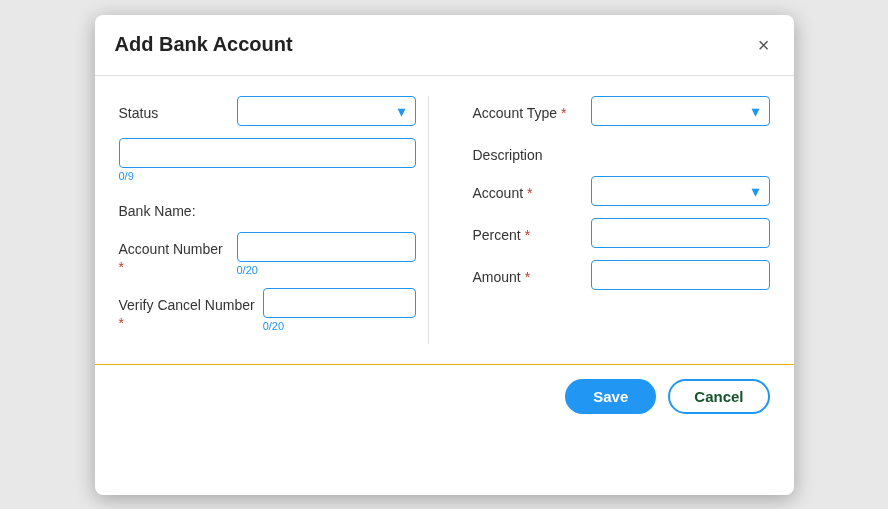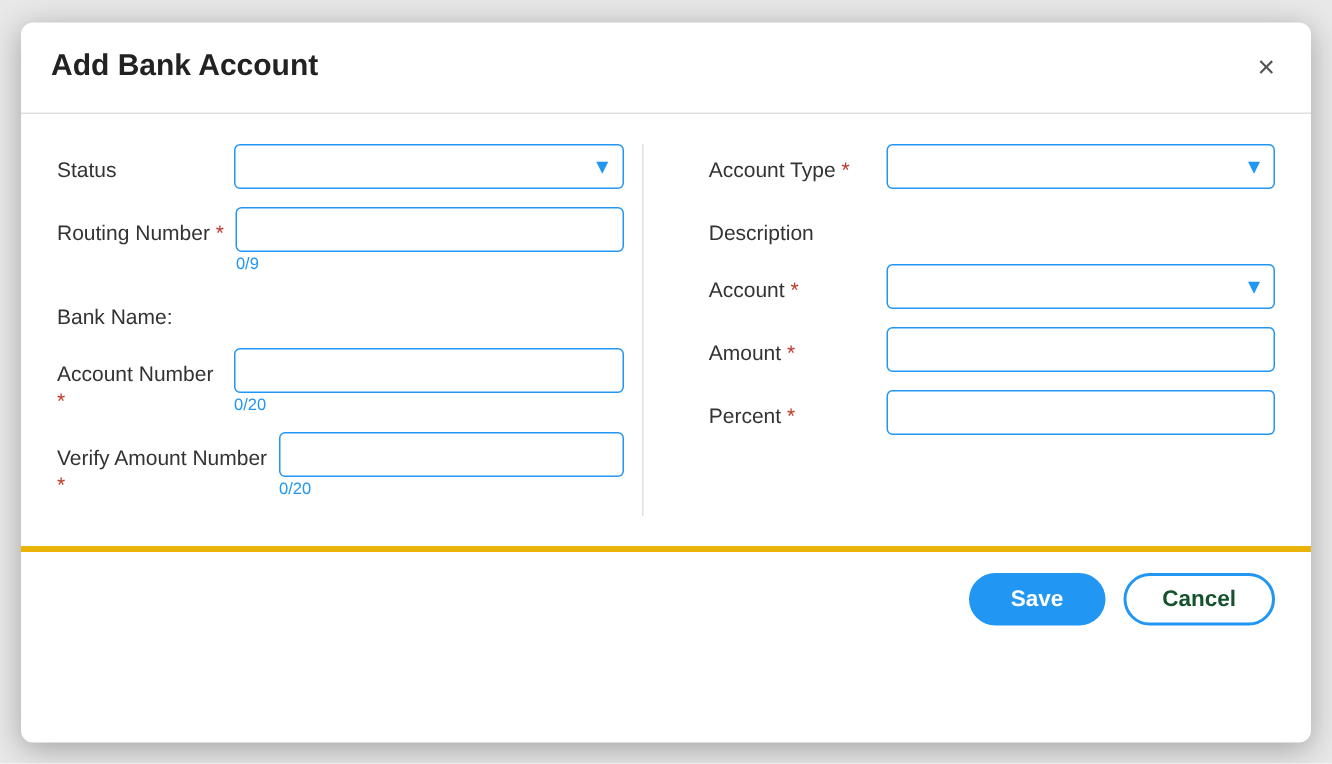--- a/index.html
+++ b/index.html
@@ -8,21 +8,21 @@
       display: flex;
       justify-content: center;
       align-items: center;
       min-height: 100vh;
       font-family: Arial, sans-serif;
     }
     .modal {
       background: #fff;
       border-radius: 8px;
       box-shadow: 0 4px 20px rgba(0,0,0,0.3);
-      width: 860px;
+      width: 699px;
       min-height: 480px;
       overflow: hidden;
     }
     .modal-header {
       display: flex;
       justify-content: space-between;
       align-items: center;
       padding: 16px 20px;
       border-bottom: 1px solid #e0e0e0;
     }
@@ -82,21 +82,21 @@
     }
     .char-count {
       font-size: 11px;
       color: #2196f3;
       margin-top: 2px;
     }
     .modal-footer {
       display: flex;
       justify-content: flex-end;
       padding: 14px 24px;
-      border-top: 4px solid #eab308;
+      border-top: 1px solid #eab308;
       gap: 12px;
     }
     .btn-save {
       background: #2196f3;
       color: white;
       border: none;
       border-radius: 24px;
       padding: 9px 28px;
       font-size: 15px;
       font-weight: 600;
@@ -165,24 +165,20 @@
             <div class="select-wrapper">
               <select class="form-select">
                 <option value=""></option>
               </select>
               <span class="chevron-icon">▾</span>
             </div>
           </div>
         </div>
 
         <div class="inline-row">
-          <div class="inline-label">
-            <span>Routing Number</span>
-            <span class="required-star">*</span>
-          </div>
           <div class="field-wrap">
             <input type="text" class="form-input" style="">
             <div class="char-count">0/9</div>
           </div>
         </div>
 
         <div class="inline-row">
           <div class="inline-label">Bank Name:</div>
           <div class="field-wrap"></div>
         </div>
@@ -193,21 +189,21 @@
             <span class="required-star">*</span>
           </div>
           <div class="field-wrap">
             <input type="text" class="form-input" style="">
             <div class="char-count">0/20</div>
           </div>
         </div>
 
         <div class="inline-row">
           <div class="inline-label">
-            <span>Verify Amount Number</span><br>
+            <span>Verify Cancel Number</span><br>
             <span class="required-star">*</span>
           </div>
           <div class="field-wrap">
             <input type="text" class="form-input" style="">
             <div class="char-count">0/20</div>
           </div>
         </div>
 
       </div>
 
@@ -244,31 +240,31 @@
               <select class="form-select">
                 <option value=""></option>
               </select>
               <span class="chevron-icon">▾</span>
             </div>
           </div>
         </div>
 
         <div class="inline-row">
           <div class="inline-label">
+            <span>Percent</span>
+            <span class="required-star">*</span>
+          </div>
+          <div class="field-wrap">
+            <input type="text" class="form-input" style="">
+          </div>
+        </div>
+
+        <div class="inline-row">
+          <div class="inline-label">
             <span>Amount</span>
-            <span class="required-star">*</span>
-          </div>
-          <div class="field-wrap">
-            <input type="text" class="form-input" style="">
-          </div>
-        </div>
-
-        <div class="inline-row">
-          <div class="inline-label">
-            <span>Percent</span>
             <span class="required-star">*</span>
           </div>
           <div class="field-wrap">
             <input type="text" class="form-input" style="">
           </div>
         </div>
 
       </div>
     </div>
   </div>

